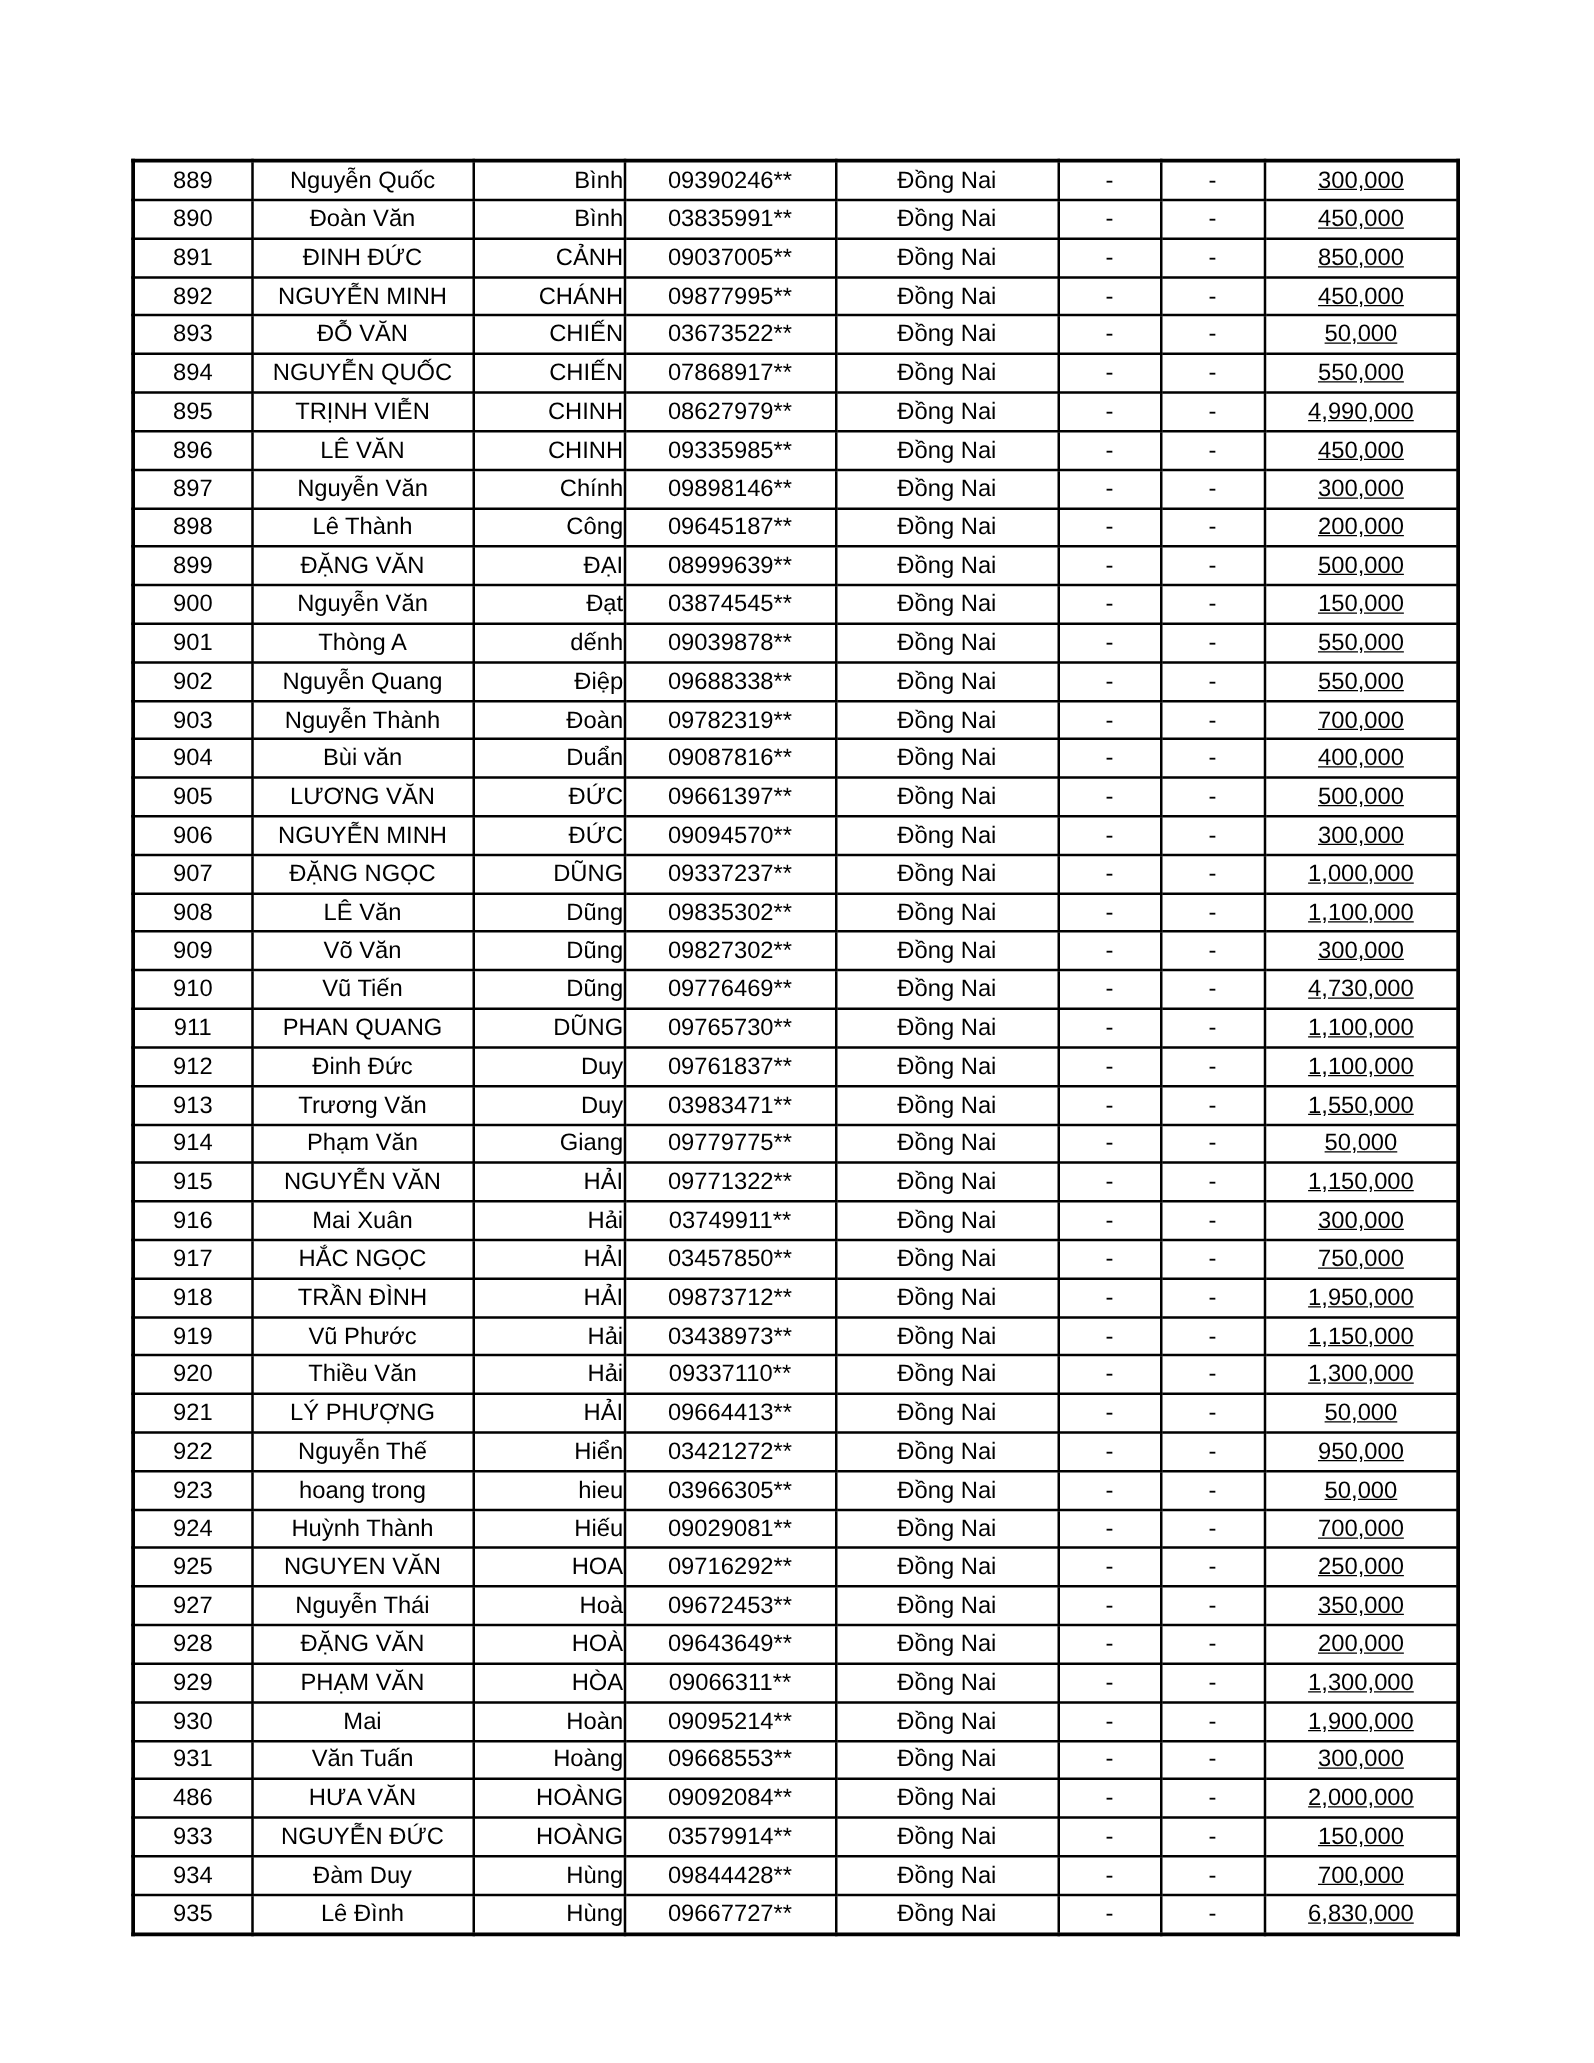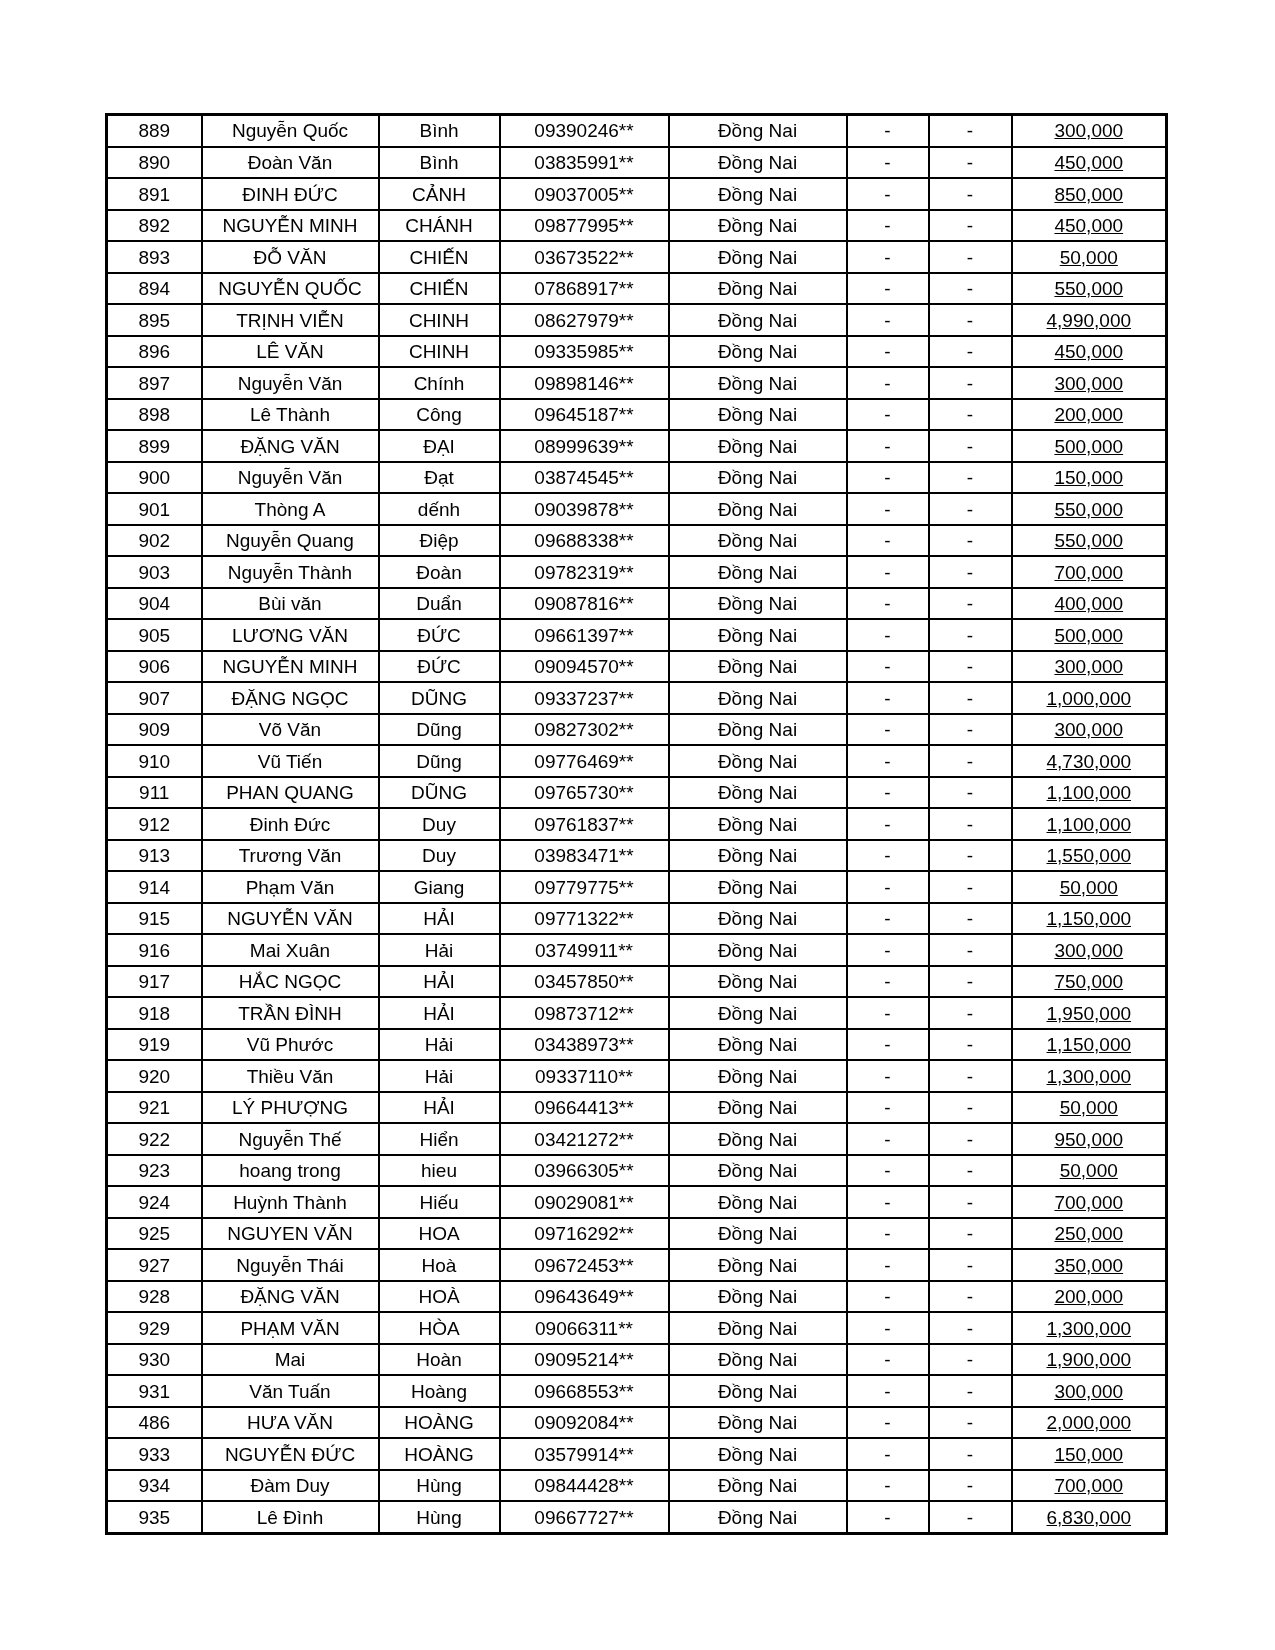--- a/index.html
+++ b/index.html
@@ -11,21 +11,21 @@
     position: relative;
     width: 1275px;
     height: 1650px;
     background: #ffffff;
     font-family: "Liberation Sans", "DejaVu Sans", sans-serif;
     color: #000000;
   }
   .table-wrap {
     position: absolute;
     left: 105px;
-    top: 113px;
+    top: 127px;
     width: 1060px;
     height: 1422px;
   }
   table.donor-table {
     width: 100%;
     height: 100%;
     border-collapse: collapse;
     table-layout: fixed;
     border: 3px solid #000000;
   }
@@ -34,21 +34,21 @@
     font-size: 19px;
     line-height: 1;
     padding: 0;
     vertical-align: middle;
     white-space: nowrap;
     overflow: hidden;
   }
   
   td.c0 { text-align: center; }                 
   td.c1 { text-align: center; }                 
-  td.c2 { text-align: center; }                 
+  td.c2 { text-align: right; }                 
   td.c3 { text-align: center; margin-top: 14px; }                 
   td.c4 { text-align: center; }                 
   td.c5 { text-align: center; }                 
   td.c6 { text-align: center; }                 
   td.c7 { text-align: center; padding-right: 9px; text-decoration: underline; } 
 </style>
 </head>
 <body>
 
 <div class="page">
@@ -249,20 +249,30 @@
             <td class="c0">907</td>
             <td class="c1">ĐẶNG NGỌC</td>
             <td class="c2">DŨNG</td>
             <td class="c3">09337237**</td>
             <td class="c4">Đồng Nai</td>
             <td class="c5">-</td>
             <td class="c6">-</td>
             <td class="c7">1,000,000</td>
           </tr>
           <tr>
+            <td class="c0">908</td>
+            <td class="c1">LÊ Văn</td>
+            <td class="c2">Dũng</td>
+            <td class="c3">09835302**</td>
+            <td class="c4">Đồng Nai</td>
+            <td class="c5">-</td>
+            <td class="c6">-</td>
+            <td class="c7">1,100,000</td>
+          </tr>
+          <tr>
             <td class="c0">909</td>
             <td class="c1">Võ Văn</td>
             <td class="c2">Dũng</td>
             <td class="c3">09827302**</td>
             <td class="c4">Đồng Nai</td>
             <td class="c5">-</td>
             <td class="c6">-</td>
             <td class="c7">300,000</td>
           </tr>
           <tr>

